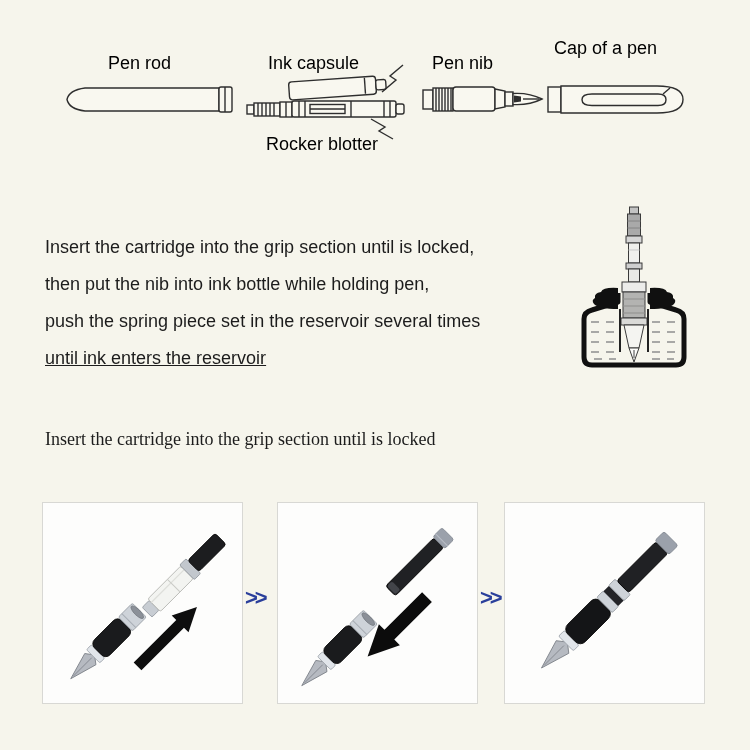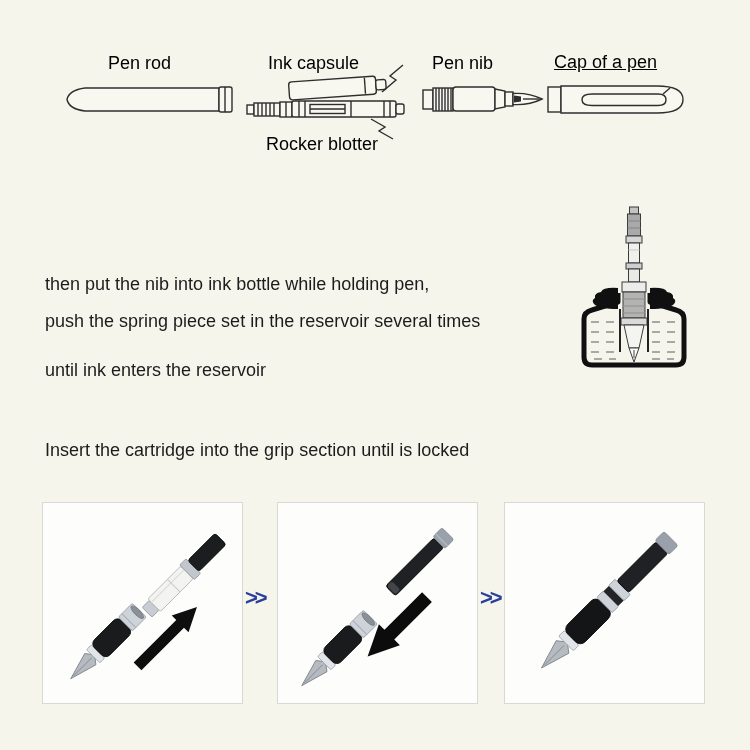--- a/index.html
+++ b/index.html
@@ -70,26 +70,27 @@
       <rect class="lnf" x="548" y="87" width="13" height="25"></rect>
       <path class="lnf" d="M561,86 H657 Q683,86 683,99.5 Q683,113 657,113 H561 Z"></path>
       <path class="lnf" d="M592,94 H658 Q666,94 666,99.75 Q666,105.5 658,105.5 H592 Q582,105.5 582,99.75 Q582,94 592,94 Z"></path>
       <line class="ln" x1="663" y1="94" x2="670" y2="88"></line>
     </g>
   </svg>
 
   <div class="abs part-label" style="left:108px;top:53px;">Pen rod</div>
   <div class="abs part-label" style="left:268px;top:53px;">Ink capsule</div>
   <div class="abs part-label" style="left:432px;top:53px;">Pen nib</div>
-  <div class="abs part-label" style="left:554px;top:52px;text-decoration:underline;">Cap of a pen</div>
+  <div class="abs part-label" style="left:554px;top:38px;">Cap of a pen</div>
   <div class="abs part-label" style="left:266px;top:134px;">Rocker blotter</div>
 
+  <div class="abs body-line" style="left:45px;top:237px;">Insert the cartridge into the grip section until is locked,</div>
   <div class="abs body-line" style="left:45px;top:274px;">then put the nib into ink bottle while holding pen,</div>
   <div class="abs body-line" style="left:45px;top:311px;text-align:center;">push the spring piece set in the reservoir several times</div>
-  <div class="abs body-line" style="left:45px;top:360px;">until ink enters the reservoir</div>
+  <div class="abs body-line" style="left:45px;top:348px;text-decoration:underline;">until ink enters the reservoir</div>
 
   <svg class="abs" style="left:575px;top:196px;" width="124" height="180" viewBox="575 196 124 180">
 
     <path d="M591,322 H616 M652,322 H677 M591,332 H616 M652,332 H677 M591,342 H616 M652,342 H677 M591,352 H616 M652,352 H677 M594,359 H616 M652,359 H674" stroke="#8f8f8f" stroke-width="1.5" stroke-dasharray="8 7" fill="none"></path>
 
     <g stroke="#3a3a3a" stroke-width="1">
       <rect x="629.5" y="207" width="9" height="7" fill="#c3c3c3"></rect>
       <rect x="627.5" y="214" width="13" height="22" fill="#a9a9a9"></rect>
       <line x1="627.5" y1="221" x2="640.5" y2="221" stroke="#848484"></line>
       <line x1="627.5" y1="228" x2="640.5" y2="228" stroke="#848484"></line>
@@ -110,21 +111,21 @@
     </g>
 
     <path d="M620,309 V352 M648,309 V352" stroke="#222222" stroke-width="2" fill="none"></path>
 
     <path d="M618,293 V302 L592,310 Q584,312 584,319 V357 Q584,365 592,365 H676 Q684,365 684,357 V319 Q684,312 676,310 L650,302 V293" fill="none" stroke="#101010" stroke-width="5" stroke-linejoin="round"></path>
 
     <path d="M618,288 Q603,287 601,292 Q594,293 595,298 Q591,300 594,304 Q599,309 618,309 Z" fill="#101010"></path>
     <path d="M650,288 Q665,287 667,292 Q674,293 673,298 Q677,300 674,304 Q669,309 650,309 Z" fill="#101010"></path>
   </svg>
 
-  <div class="abs body-line" style="left:45px;top:440px;">Insert the cartridge into the grip section until is locked</div>
+  <div class="abs body-line" style="left:45px;top:429px;font-family:Liberation Serif, serif;">Insert the cartridge into the grip section until is locked</div>
 
   <div class="photo-box" style="left:42px;top:502px;">
     <svg viewBox="0 0 200 202">
 
       <g transform="rotate(-45 65 140)">
         <polygon points="12,140 40,132 46,140 40,148" fill="#b6bac1" stroke="#757a81" stroke-width="0.8"></polygon>
         <line x1="16" y1="140" x2="42" y2="140" stroke="#757a81" stroke-width="0.7"></line>
         <rect x="44" y="130.5" width="7" height="19" rx="1.5" fill="#e1e5ea" stroke="#9aa0a7" stroke-width="0.8"></rect>
         <rect x="51" y="129" width="39" height="22" rx="6" fill="#1a1b1d" stroke="#050505" stroke-width="0.8"></rect>
         <rect x="90" y="130" width="20" height="20" rx="2" fill="#ced3d9" stroke="#949aa1" stroke-width="0.8"></rect>

